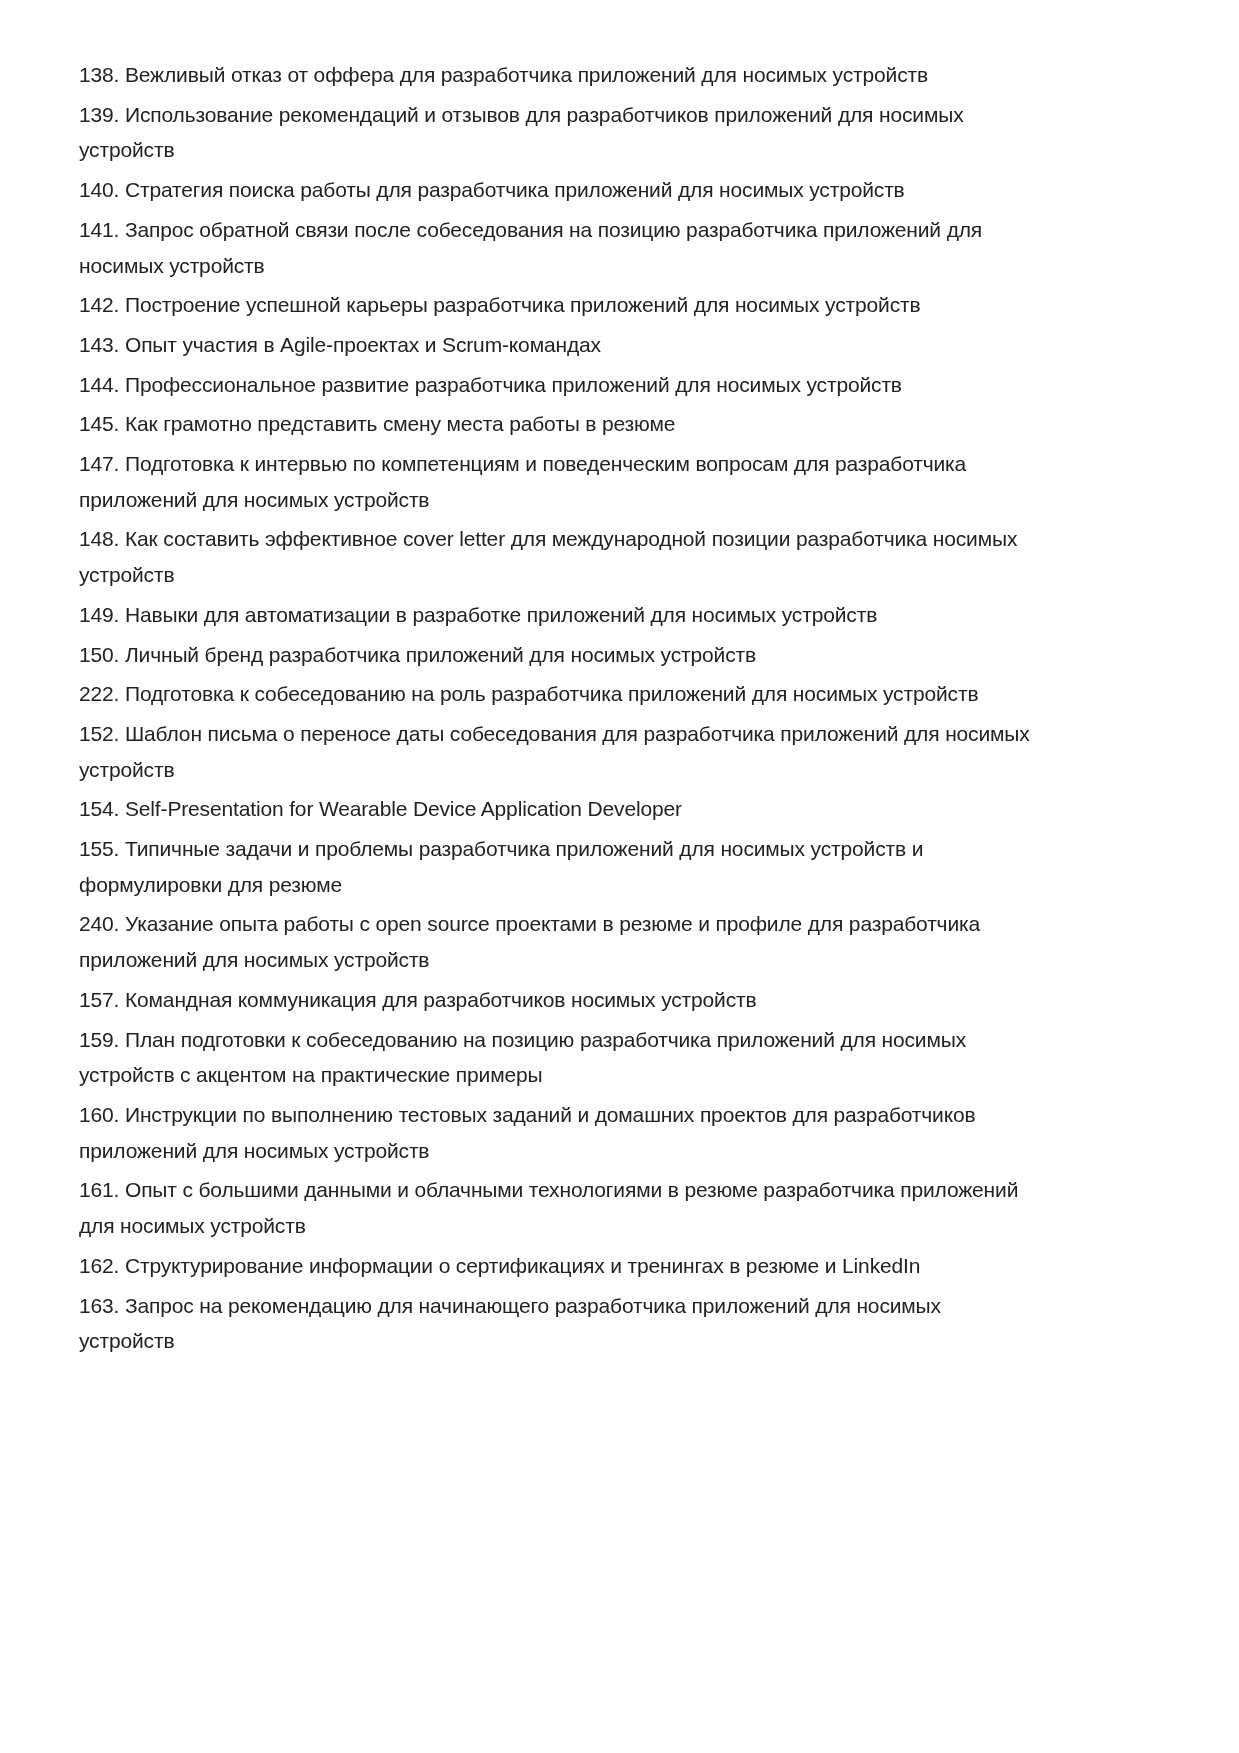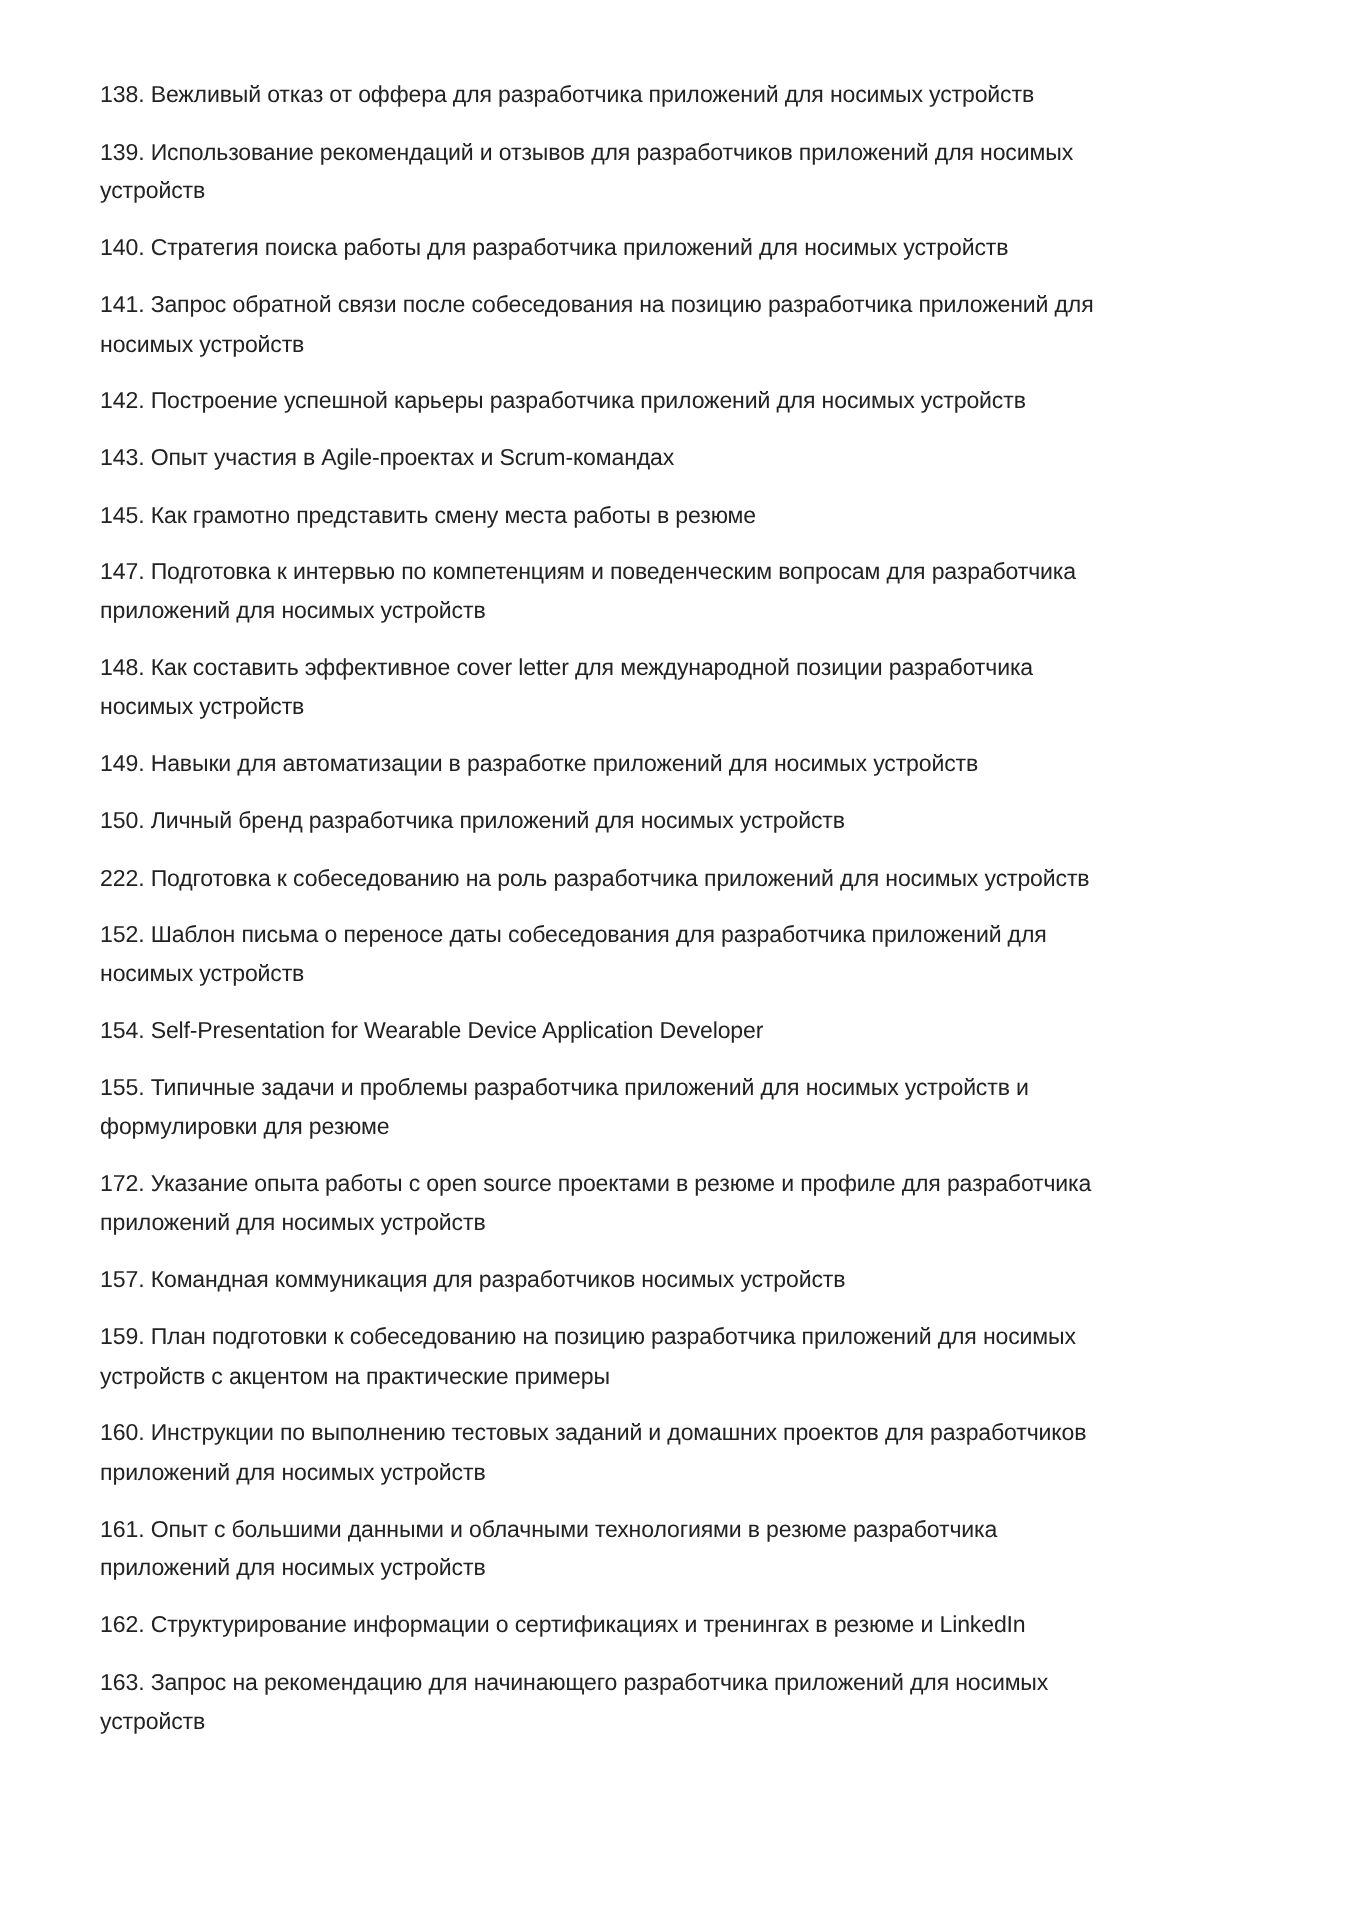--- a/index.html
+++ b/index.html
@@ -18,43 +18,44 @@
       left: 75px;
       top: 53px;
       width: 965px;
       font-family: "Liberation Sans", "DejaVu Sans", sans-serif;
       font-size: 21px;
       line-height: 35.7px;
       color: #222222;
       letter-spacing: -0.15px;
     }
     .item {
-      margin: 16px;
+      margin: 4px;
       padding: 0;
     }
   </style>
 </head>
 <body>
 
 <div class="page">
   <p class="item">138. Вежливый отказ от оффера для разработчика приложений для носимых устройств</p>
   <p class="item">139. Использование рекомендаций и отзывов для разработчиков приложений для носимых устройств</p>
   <p class="item">140. Стратегия поиска работы для разработчика приложений для носимых устройств</p>
   <p class="item">141. Запрос обратной связи после собеседования на позицию разработчика приложений для носимых устройств</p>
   <p class="item">142. Построение успешной карьеры разработчика приложений для носимых устройств</p>
   <p class="item">143. Опыт участия в Agile-проектах и Scrum-командах</p>
+  <p class="item">144. Профессиональное развитие разработчика приложений для носимых устройств</p>
   <p class="item">145. Как грамотно представить смену места работы в резюме</p>
   <p class="item">147. Подготовка к интервью по компетенциям и поведенческим вопросам для разработчика приложений для носимых устройств</p>
   <p class="item">148. Как составить эффективное cover letter для международной позиции разработчика носимых устройств</p>
   <p class="item">149. Навыки для автоматизации в разработке приложений для носимых устройств</p>
   <p class="item">150. Личный бренд разработчика приложений для носимых устройств</p>
   <p class="item">222. Подготовка к собеседованию на роль разработчика приложений для носимых устройств</p>
   <p class="item">152. Шаблон письма о переносе даты собеседования для разработчика приложений для носимых устройств</p>
   <p class="item">154. Self-Presentation for Wearable Device Application Developer</p>
   <p class="item">155. Типичные задачи и проблемы разработчика приложений для носимых устройств и формулировки для резюме</p>
-  <p class="item">172. Указание опыта работы с open source проектами в резюме и профиле для разработчика приложений для носимых устройств</p>
+  <p class="item">240. Указание опыта работы с open source проектами в резюме и профиле для разработчика приложений для носимых устройств</p>
   <p class="item">157. Командная коммуникация для разработчиков носимых устройств</p>
   <p class="item">159. План подготовки к собеседованию на позицию разработчика приложений для носимых устройств с акцентом на практические примеры</p>
   <p class="item">160. Инструкции по выполнению тестовых заданий и домашних проектов для разработчиков приложений для носимых устройств</p>
   <p class="item">161. Опыт с большими данными и облачными технологиями в резюме разработчика приложений для носимых устройств</p>
   <p class="item">162. Структурирование информации о сертификациях и тренингах в резюме и LinkedIn</p>
   <p class="item">163. Запрос на рекомендацию для начинающего разработчика приложений для носимых устройств</p>
 </div>
 
 </body></html>

